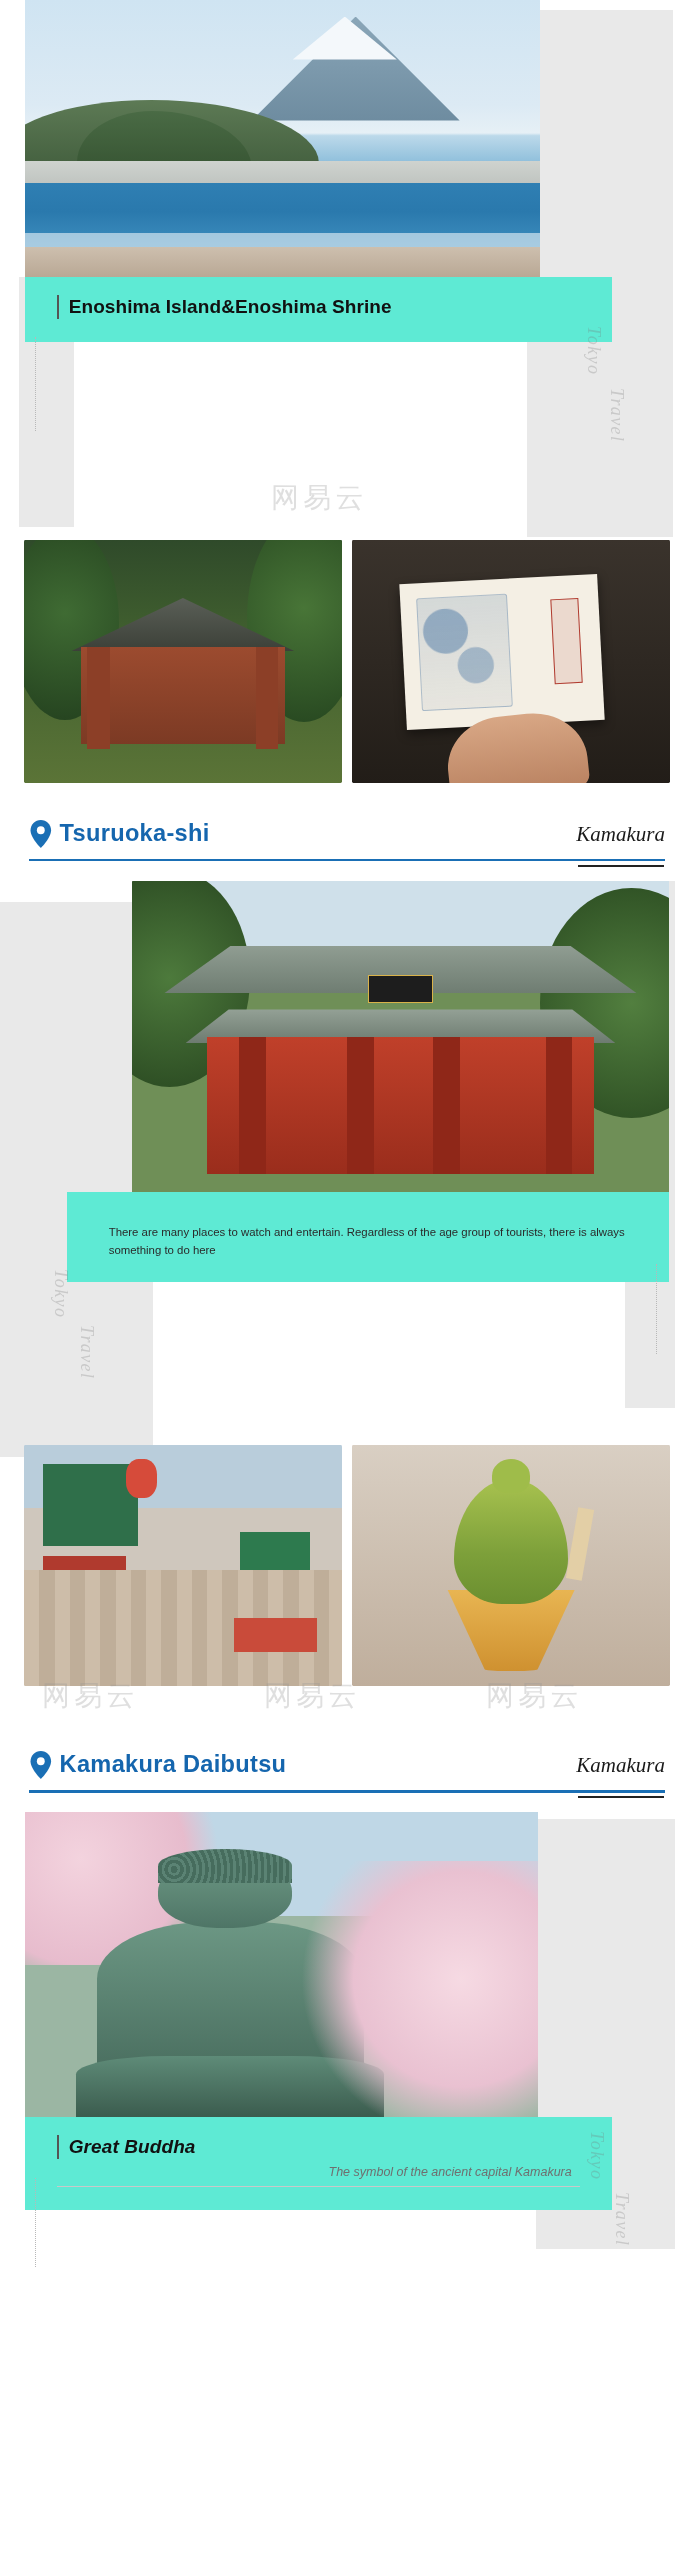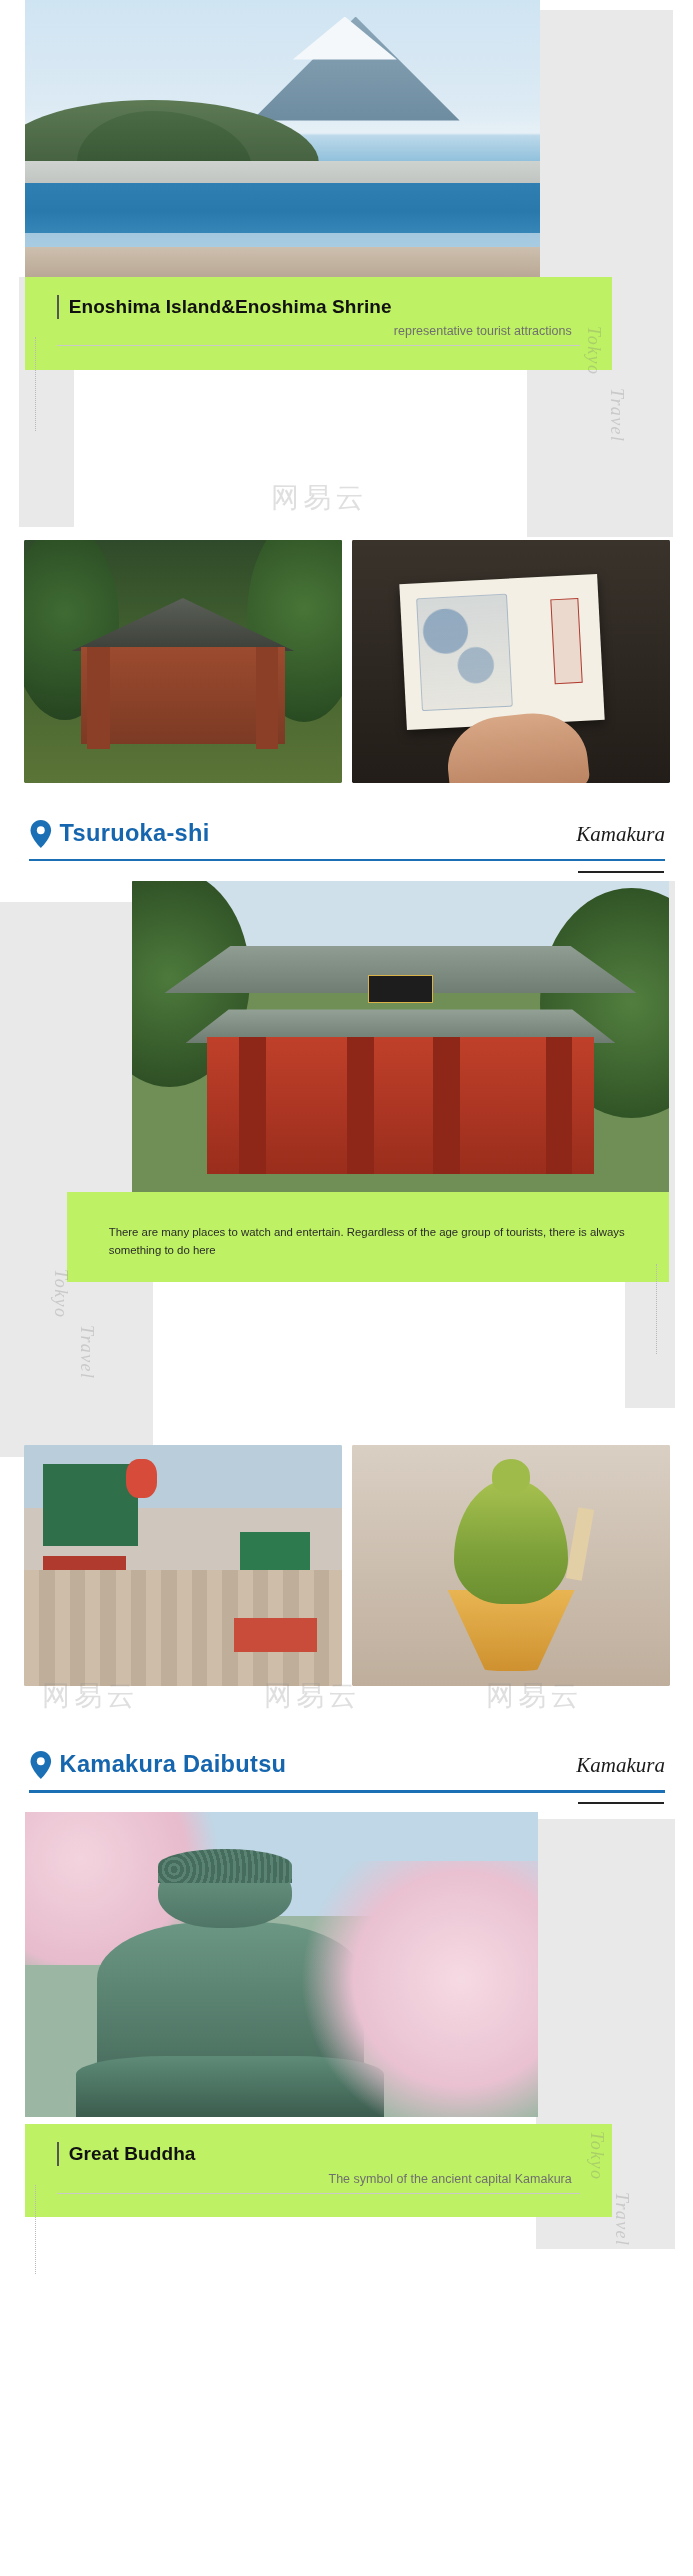--- a/index.html
+++ b/index.html
@@ -46,21 +46,21 @@
     white-space: nowrap;
   }
   .sec-script {
     margin-left: auto;
     font-family: "Liberation Serif", serif;
     font-style: italic;
     font-size: 21px;
     color: #1a1a1a;
     line-height: 30.5px;
     position: relative;
-    padding-bottom: 22px;
+    padding-bottom: 16px;
   }
   .sec-script::after {
     content: "";
     position: absolute;
     left: 1.4px; right: 1.4px; bottom: -1.4px;
     height: 1.4px;
     background: #222;
   }
 
   
@@ -68,21 +68,21 @@
   .hero-bg {
     position: absolute;
     background: #e9e9e9;
   }
   .hero-img {
     position: relative;
     overflow: hidden;
   }
   .card-text {
     position: relative;
-    background: #bef264;
+    background: #5eead4;
     padding: 18px 32px 23.6px 32px;
   }
   .card-title {
     font-size: 19px;
     font-weight: bold;
     color: #111;
     letter-spacing: 0.1px;
     padding-left: 9.7px;
     border-left: 2.1px solid #555;
     line-height: 23.6px;
@@ -298,21 +298,20 @@
         <div class="island"></div>
         <div class="town"></div>
         <div class="sea"></div>
         <div class="surf"></div>
         <div class="beach"></div>
       </div>
 
       <div class="card-text" style="margin:0 82px 0 25px; width:587px;">
         <div class="dotline" style="left:9.7px; top:60px; height:94px;"></div>
         <div class="card-title">Enoshima Island&amp;Enoshima Shrine</div>
-        <div class="card-sub">representative tourist attractions</div>
       </div>
 
       <span class="wm v" style="right:90px; top:326px;">Tokyo</span>
       <span class="wm v" style="right:67px; top:388px;">Travel</span>
       <span class="wm-cn" style="left:271px; top:479px;">网易云</span>
 
       <div class="strip" style="position:absolute; left:0; top:534px; width:694px; padding:0 23.6px;">
         <div class="ph" style="height:0;"></div>
       </div>
     </div>
@@ -425,21 +424,21 @@
       <div class="hero-img" style="margin:0 82px 0 25px; width:513px; height:305px;">
         <div class="dai-bg"></div>
         <div class="sakura-l"></div>
         <div class="buddha-body"></div>
         <div class="buddha-knee"></div>
         <div class="buddha-head"></div>
         <div class="buddha-hair"></div>
         <div class="sakura-r"></div>
       </div>
 
-      <div class="card-text" style="margin:7px 82px 0 25px; width:587px;">
+      <div class="card-text" style="margin:0 82px 0 25px; width:587px;font-style:italic;">
         <div class="dotline" style="left:9.7px; top:61px; height:89px;"></div>
         <div class="card-title">Great Buddha</div>
         <div class="card-sub">The symbol of the ancient capital Kamakura</div>
       </div>
 
       <span class="wm v" style="right:87px; top:319px;">Tokyo</span>
       <span class="wm v" style="right:62px; top:380px;">Travel</span>
     </div>
   </div>
 

